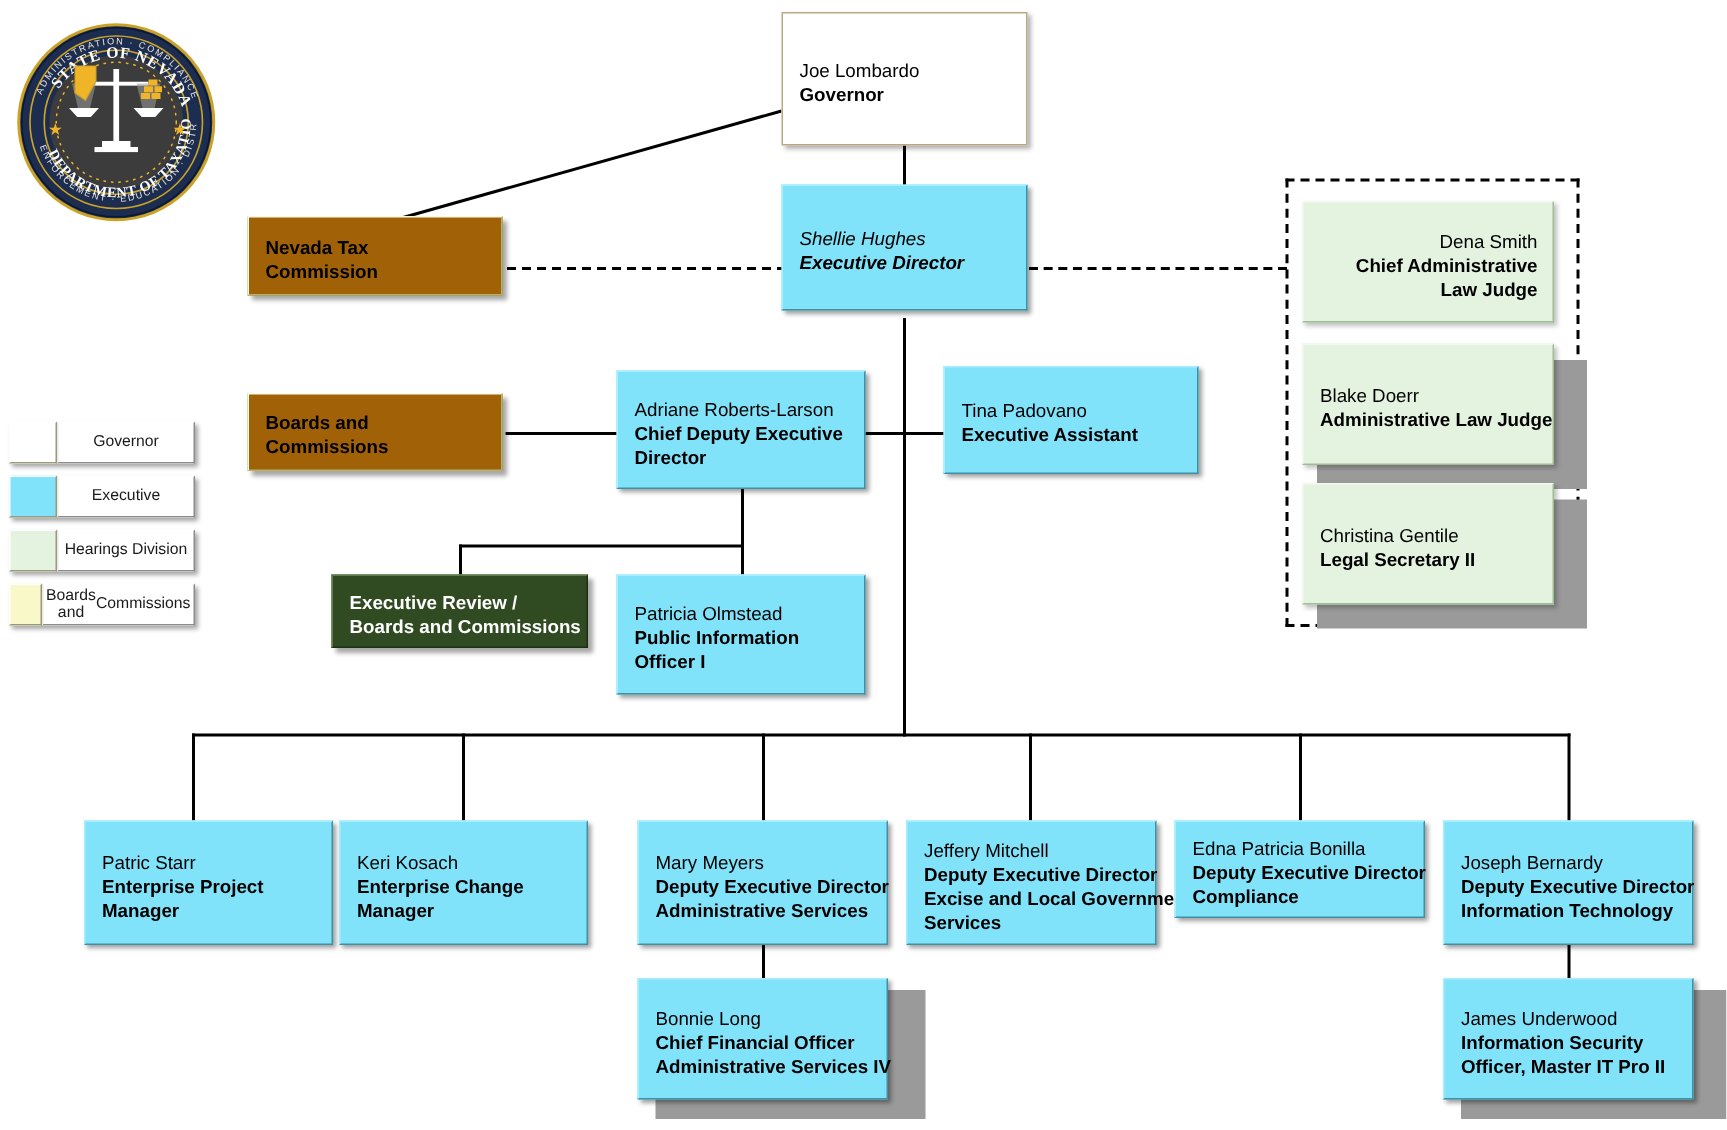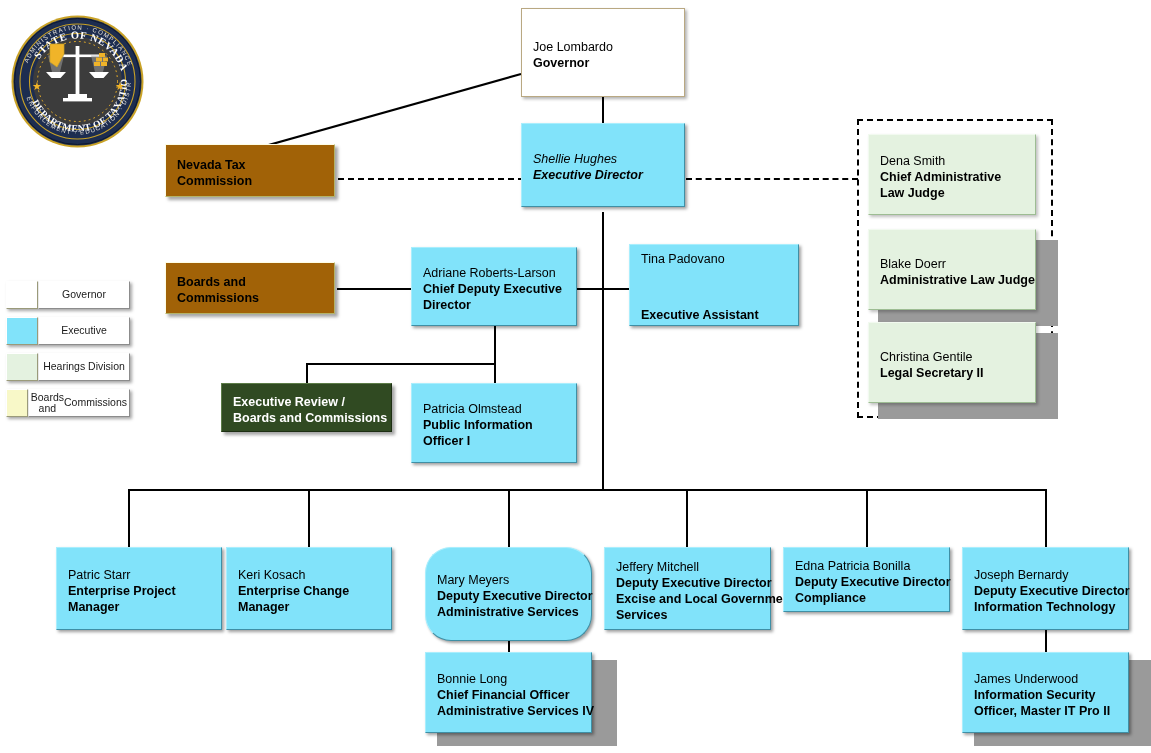--- a/index.html
+++ b/index.html
@@ -292,21 +292,21 @@
   </div>
 
   <div class="node c-exec" style="left:411px;top:247px;width:166px;height:79px;">
     <div class="nm">Adriane Roberts-Larson</div>
     <div class="ti">
       <div>Chief Deputy Executive</div>
       <div>Director</div>
     </div>
   </div>
 
-  <div class="node c-exec" style="left:629px;top:244px;width:170px;height:82px;justify-content:space-between;">
+  <div class="node c-exec" style="left:629px;top:244px;width:170px;height:72px;">
     <div class="nm">Tina Padovano</div>
     <div class="ti">
       <div>Executive Assistant</div>
     </div>
   </div>
 
   <div class="node c-dark" style="left:221px;top:383px;width:171px;height:49px;">
     <div class="ti">
       <div>Executive Review /</div>
       <div>Boards and Commissions</div>
@@ -314,21 +314,21 @@
   </div>
 
   <div class="node c-exec" style="left:411px;top:383px;width:166px;height:80px;">
     <div class="nm">Patricia Olmstead</div>
     <div class="ti">
       <div>Public Information</div>
       <div>Officer I</div>
     </div>
   </div>
 
-  <div class="node c-hear" style="left:868px;top:134px;width:168px;height:81px;">
+  <div class="node c-hear" style="left:868px;top:134px;width:168px;height:81px;text-align:right;">
     <div class="nm">Dena Smith</div>
     <div class="ti">
       <div>Chief Administrative</div>
       <div>Law Judge</div>
     </div>
   </div>
 
   <div class="node c-hear" style="left:868px;top:229px;width:168px;height:81px;">
     <div class="nm">Blake Doerr</div>
     <div class="ti">
@@ -352,21 +352,21 @@
   </div>
 
   <div class="node c-exec" style="left:226px;top:547px;width:166px;height:83px;">
     <div class="nm">Keri Kosach</div>
     <div class="ti">
       <div>Enterprise Change</div>
       <div>Manager</div>
     </div>
   </div>
 
-  <div class="node c-exec" style="left:425px;top:547px;width:167px;height:94px;border-radius:26px;">
+  <div class="node c-exec" style="left:425px;top:547px;width:167px;height:83px;">
     <div class="nm">Mary Meyers</div>
     <div class="ti">
       <div>Deputy Executive Director</div>
       <div>Administrative Services</div>
     </div>
   </div>
 
   <div class="node c-exec" style="left:604px;top:547px;width:167px;height:83px;">
     <div class="nm">Jeffery Mitchell</div>
     <div class="ti">

